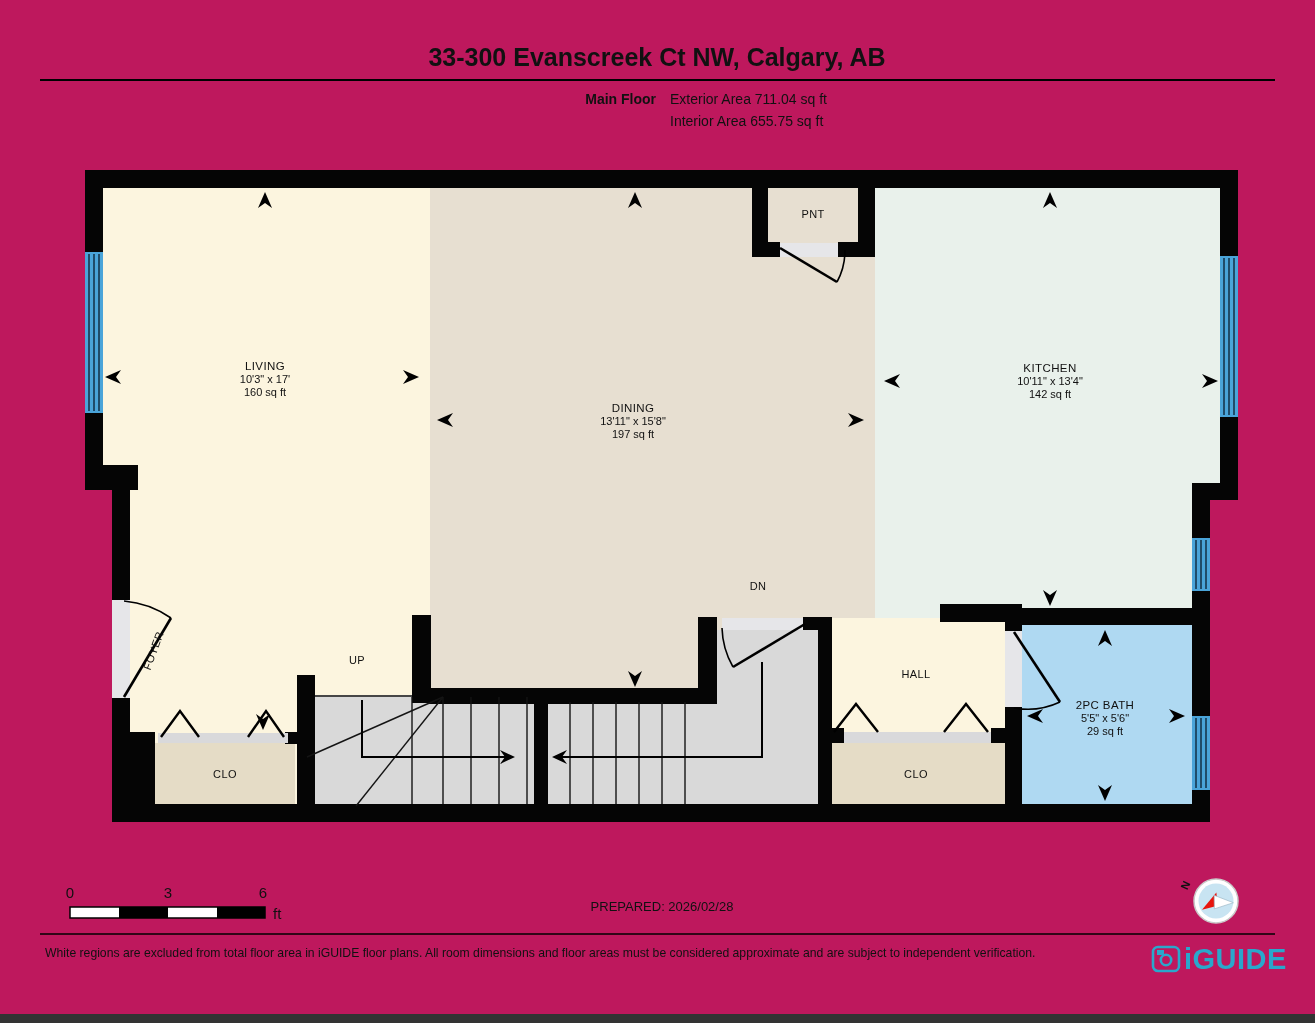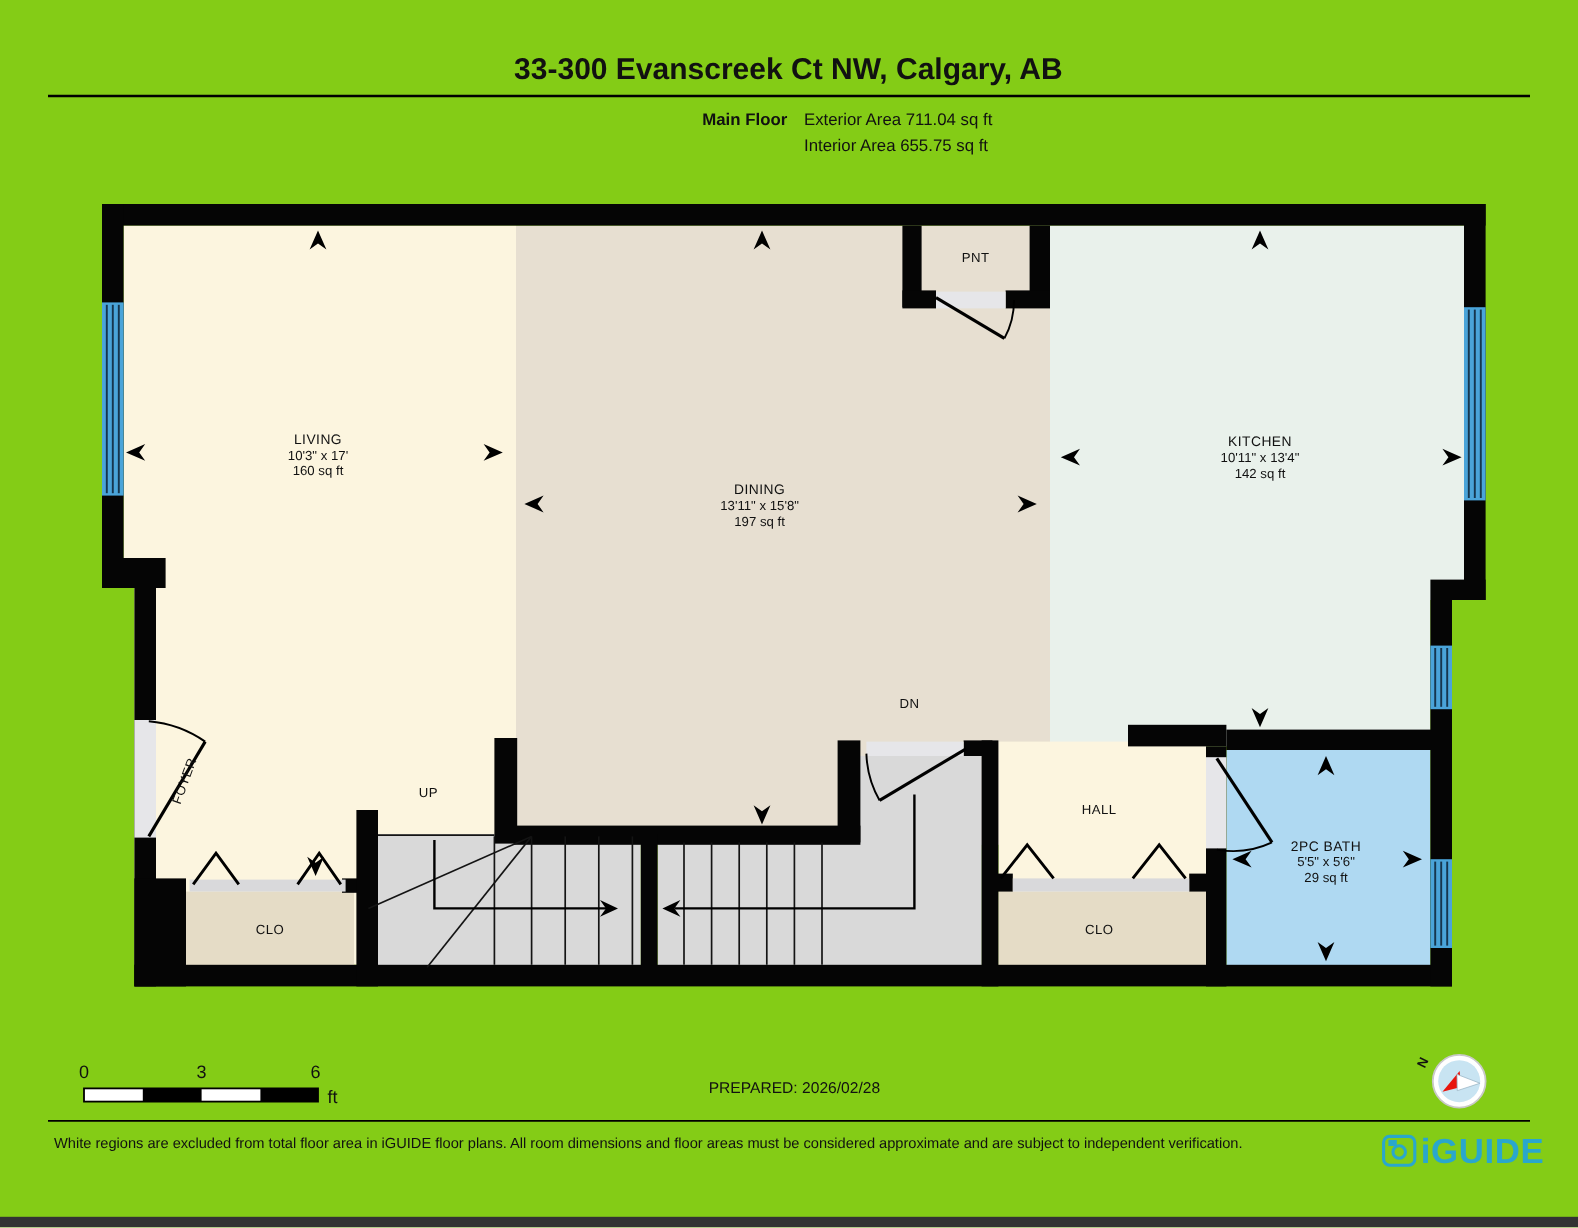--- a/index.html
+++ b/index.html
@@ -1,16 +1,16 @@
 <!DOCTYPE html>
 <html><head>
 <meta charset="utf-8">
 <style>
   html,body{margin:0;padding:0;background:#fff;}
-  .page{position:relative;width:1315px;height:1023px;background:#84cc16;
+  .page{position:relative;width:1315px;height:1023px;background:#be185d;
         font-family:"Liberation Sans",sans-serif;overflow:hidden;}
   svg{position:absolute;top:0;left:0;}
   text{font-family:"Liberation Sans",sans-serif;fill:#111;}
   .title{font-size:25px;font-weight:bold;}
   .sub-bold{font-size:14px;font-weight:bold;}
   .sub{font-size:14px;}
   .room-name{font-size:11.5px;letter-spacing:.4px;}
   .room-dim{font-size:11px;}
   .small-label{font-size:11px;letter-spacing:.4px;}
   .scale-num{font-size:15px;}

